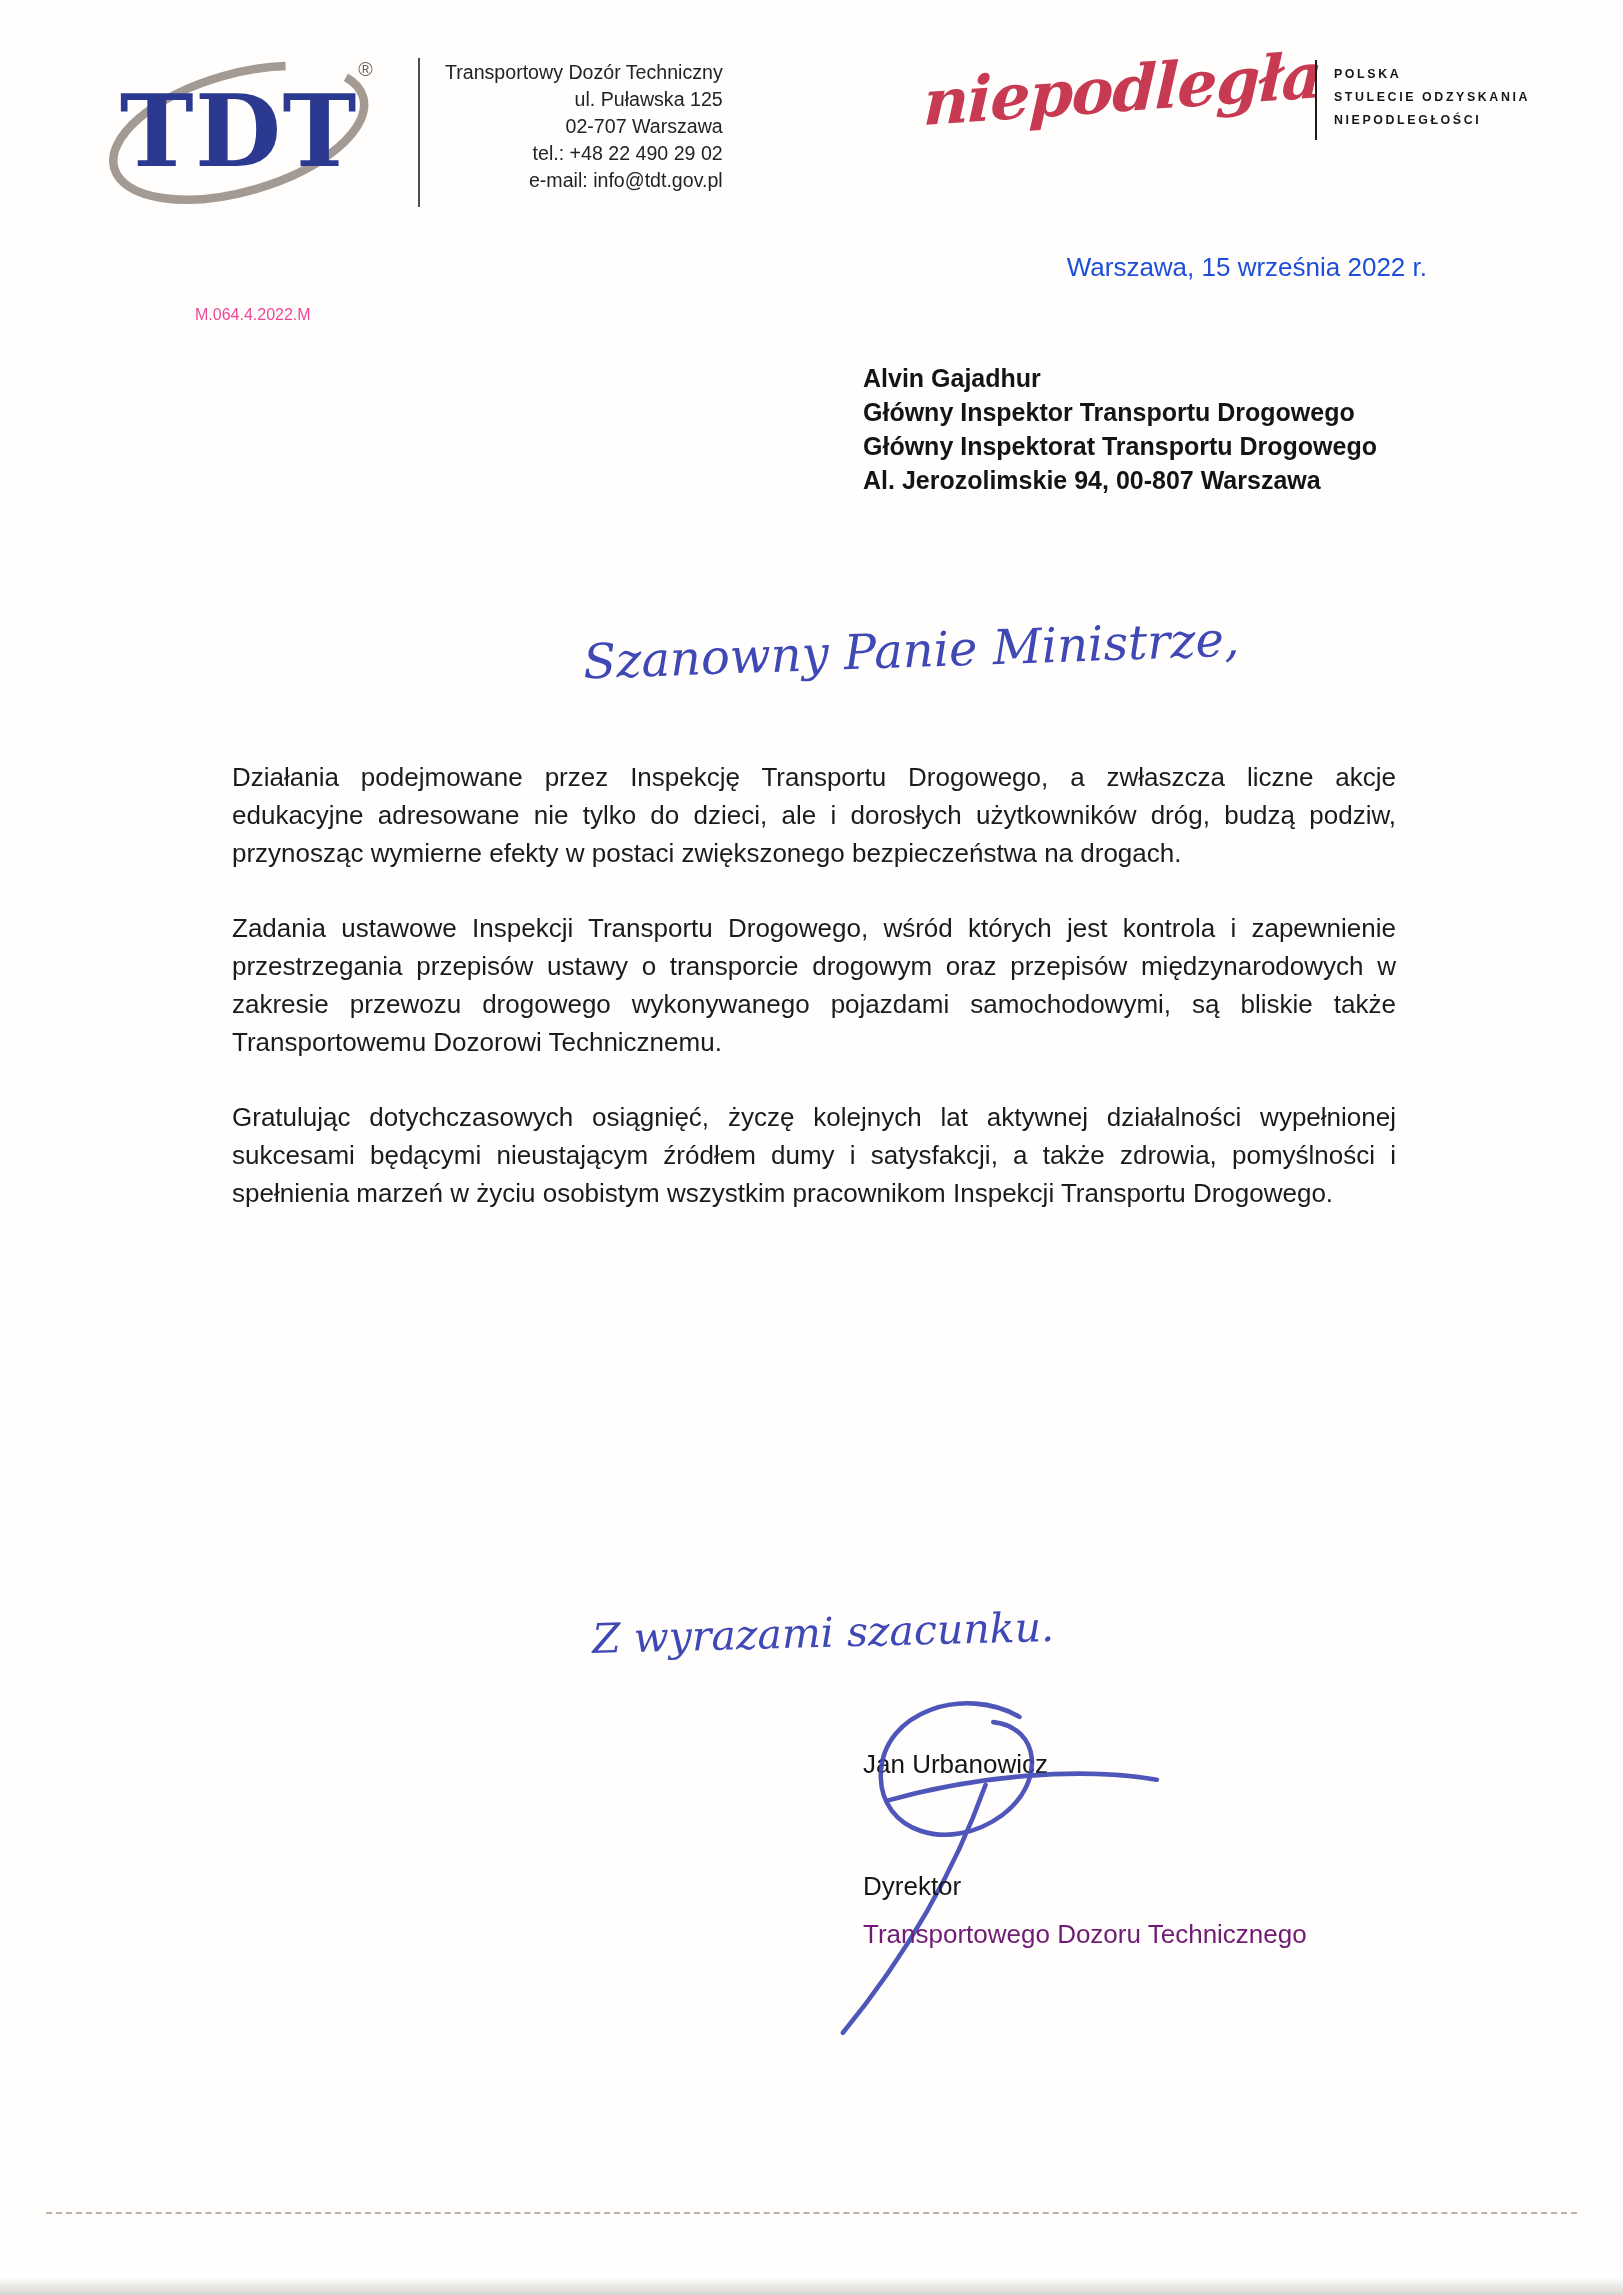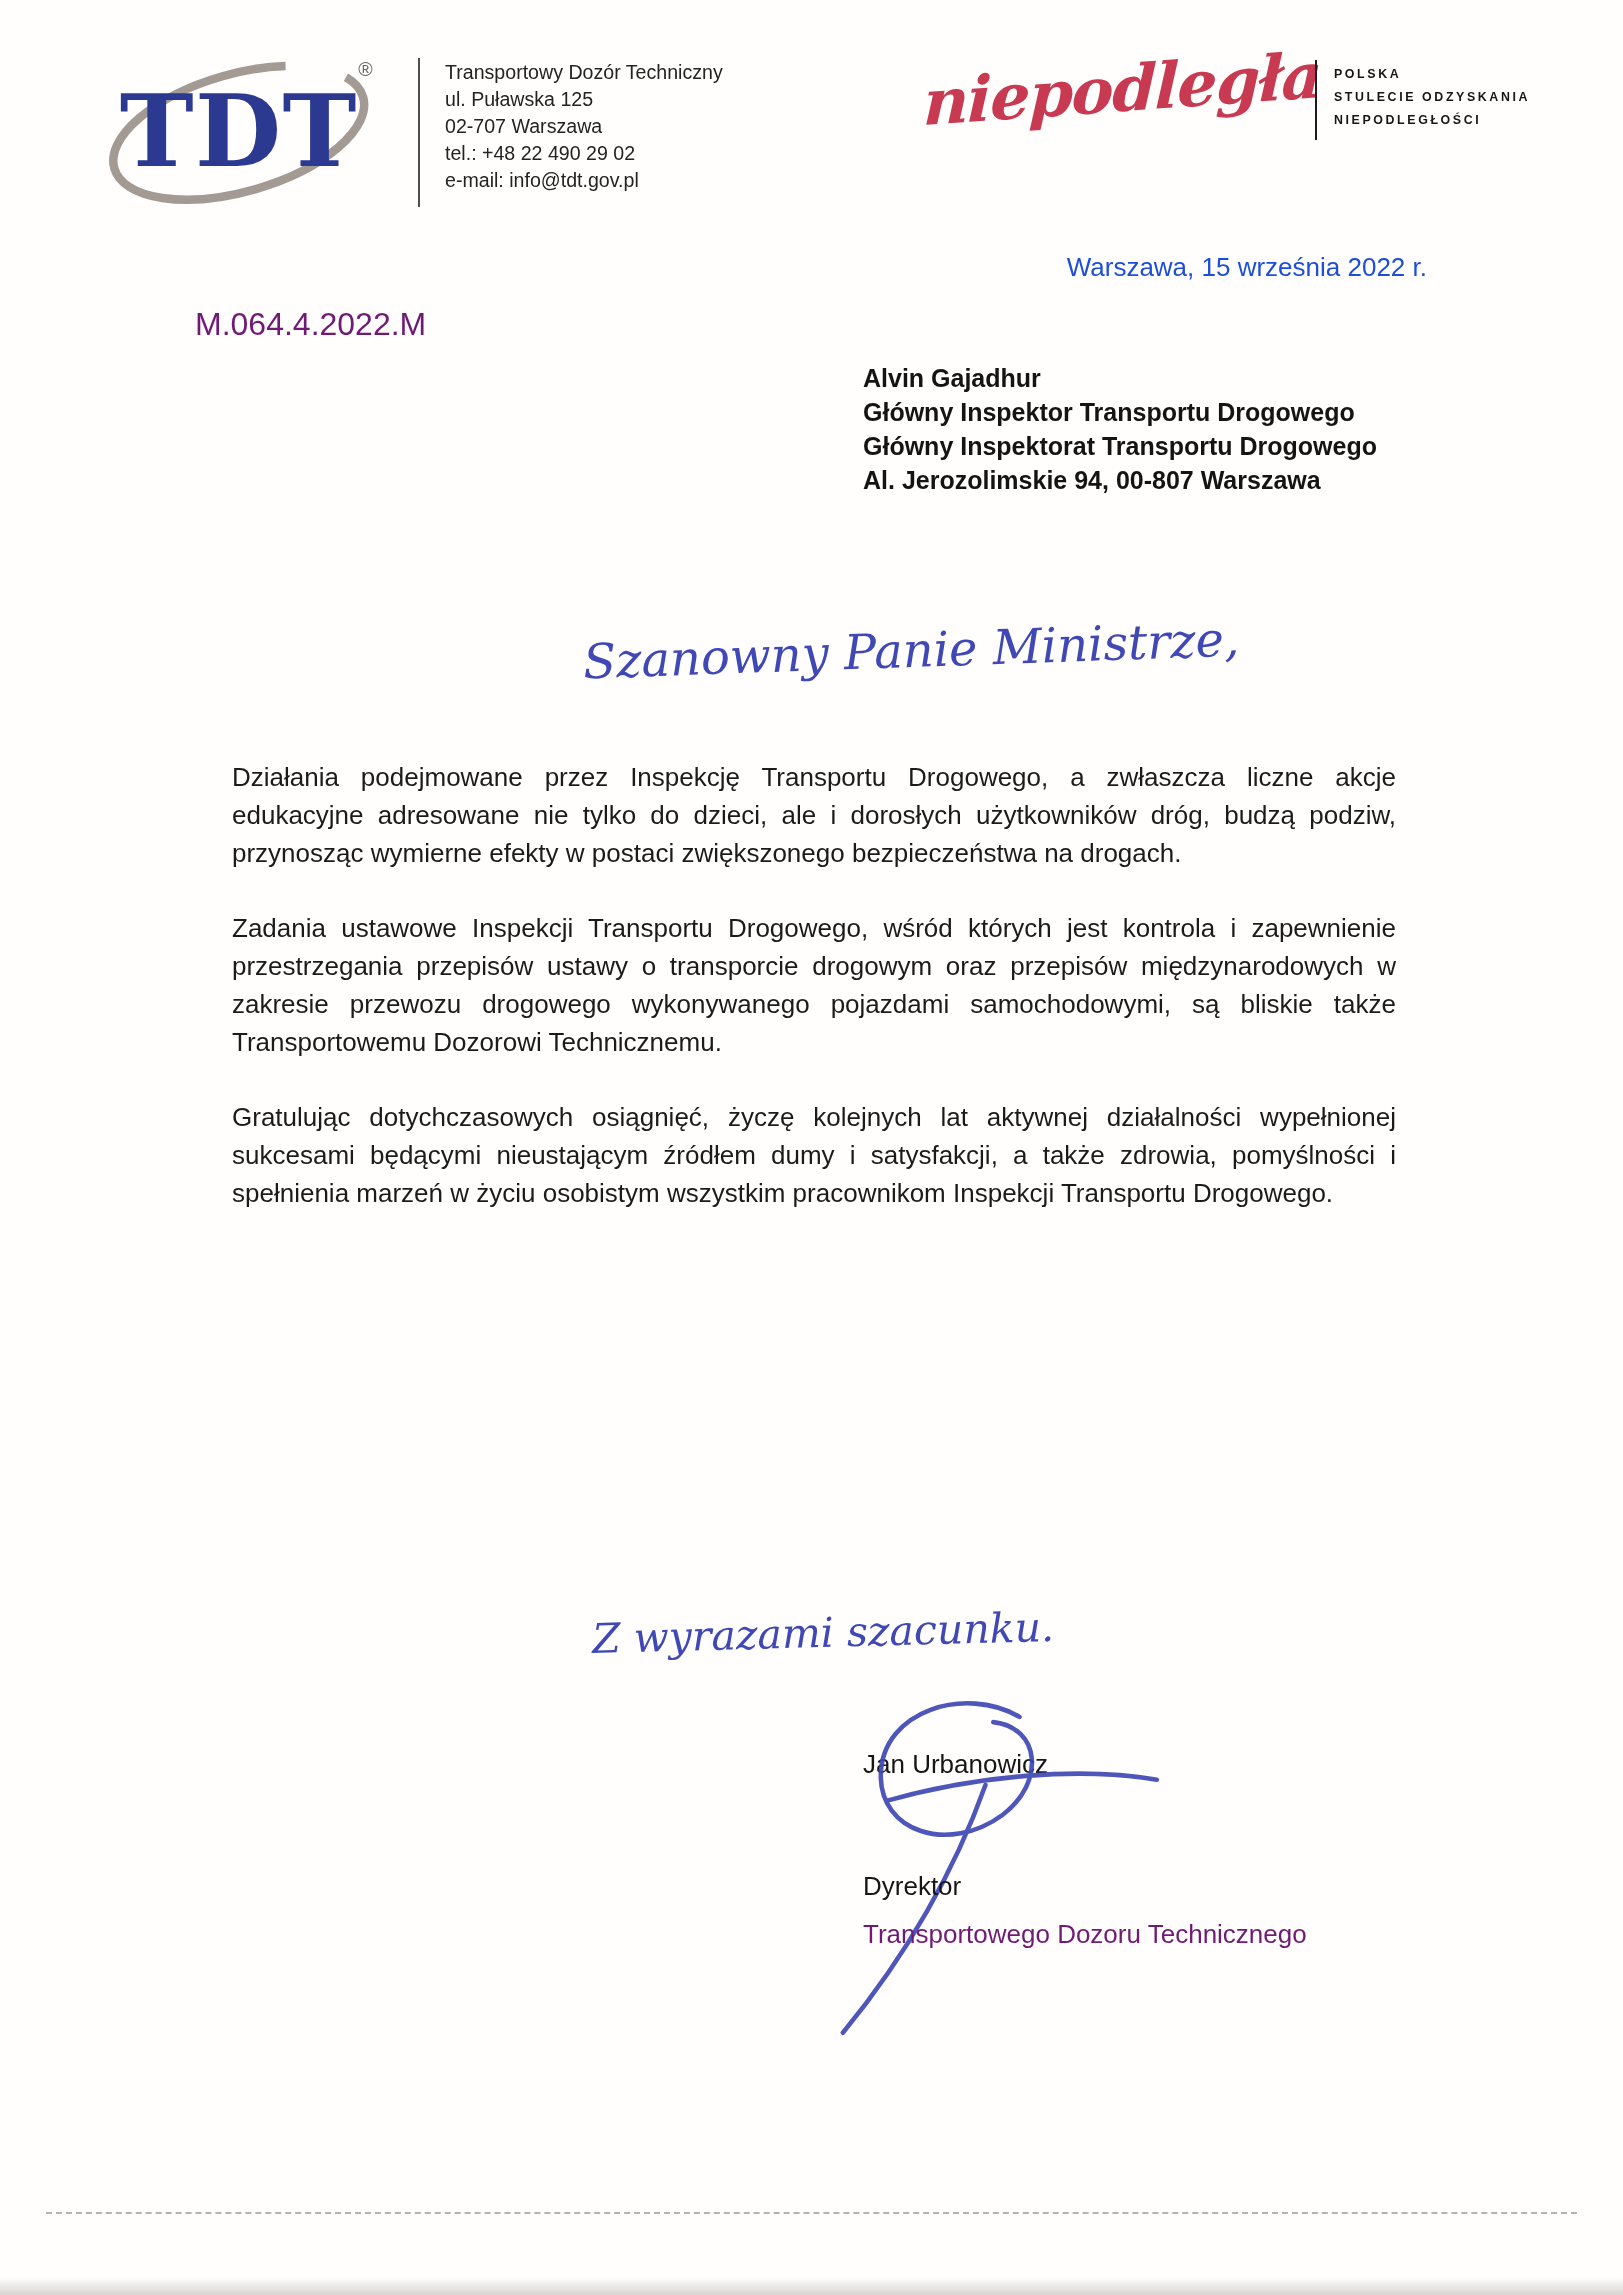--- a/index.html
+++ b/index.html
@@ -14,21 +14,21 @@
   .page { position: absolute; inset: 0; background: #fffefd; }
 
   
   .tdt-logo { position: absolute; left: 98px; top: 38px; width: 288px; height: 183px; }
   .head-divider {
     position: absolute; left: 418px; top: 58px; width: 2px; height: 149px;
     background: #4d4d4d;
   }
   .contact-block {
     position: absolute; left: 445px; top: 59px;
-    font-size: 19.6px; line-height: 27px; color: #232323;
+    font-size: 19.6px; line-height: 27px; color: #232323; text-align: right;
   }
   .niepodlegla { position: absolute; left: 916px; top: 39px; width: 641px; height: 131px; }
   .niepodlegla-script {
     position: absolute; left: 6.5px; top: 13px;
     font-family: "DejaVu Serif", serif;
     font-style: italic; font-weight: bold;
     font-size: 63px; letter-spacing: -1.3px;
     color: #c83a52;
     transform: rotate(-4deg) skewX(-6deg);
     white-space: nowrap;
@@ -42,21 +42,21 @@
     letter-spacing: 2.6px; color: #161616; white-space: nowrap;
   }
 
   
   .date-line {
     position: absolute; right: 196px; top: 252px;
     font-size: 26px; color: #1d4ed8; white-space: nowrap;
   }
   .reference {
     position: absolute; left: 195px; top: 306px;
-    font-size: 32px; color: #701a75;
+    font-size: 16px; color: #ec4899;
   }
 
   
   .recipient {
     position: absolute; left: 863px; top: 361px;
     font-size: 25px; line-height: 34px; font-weight: bold; color: #141414;
   }
 
   
   .handwritten {

